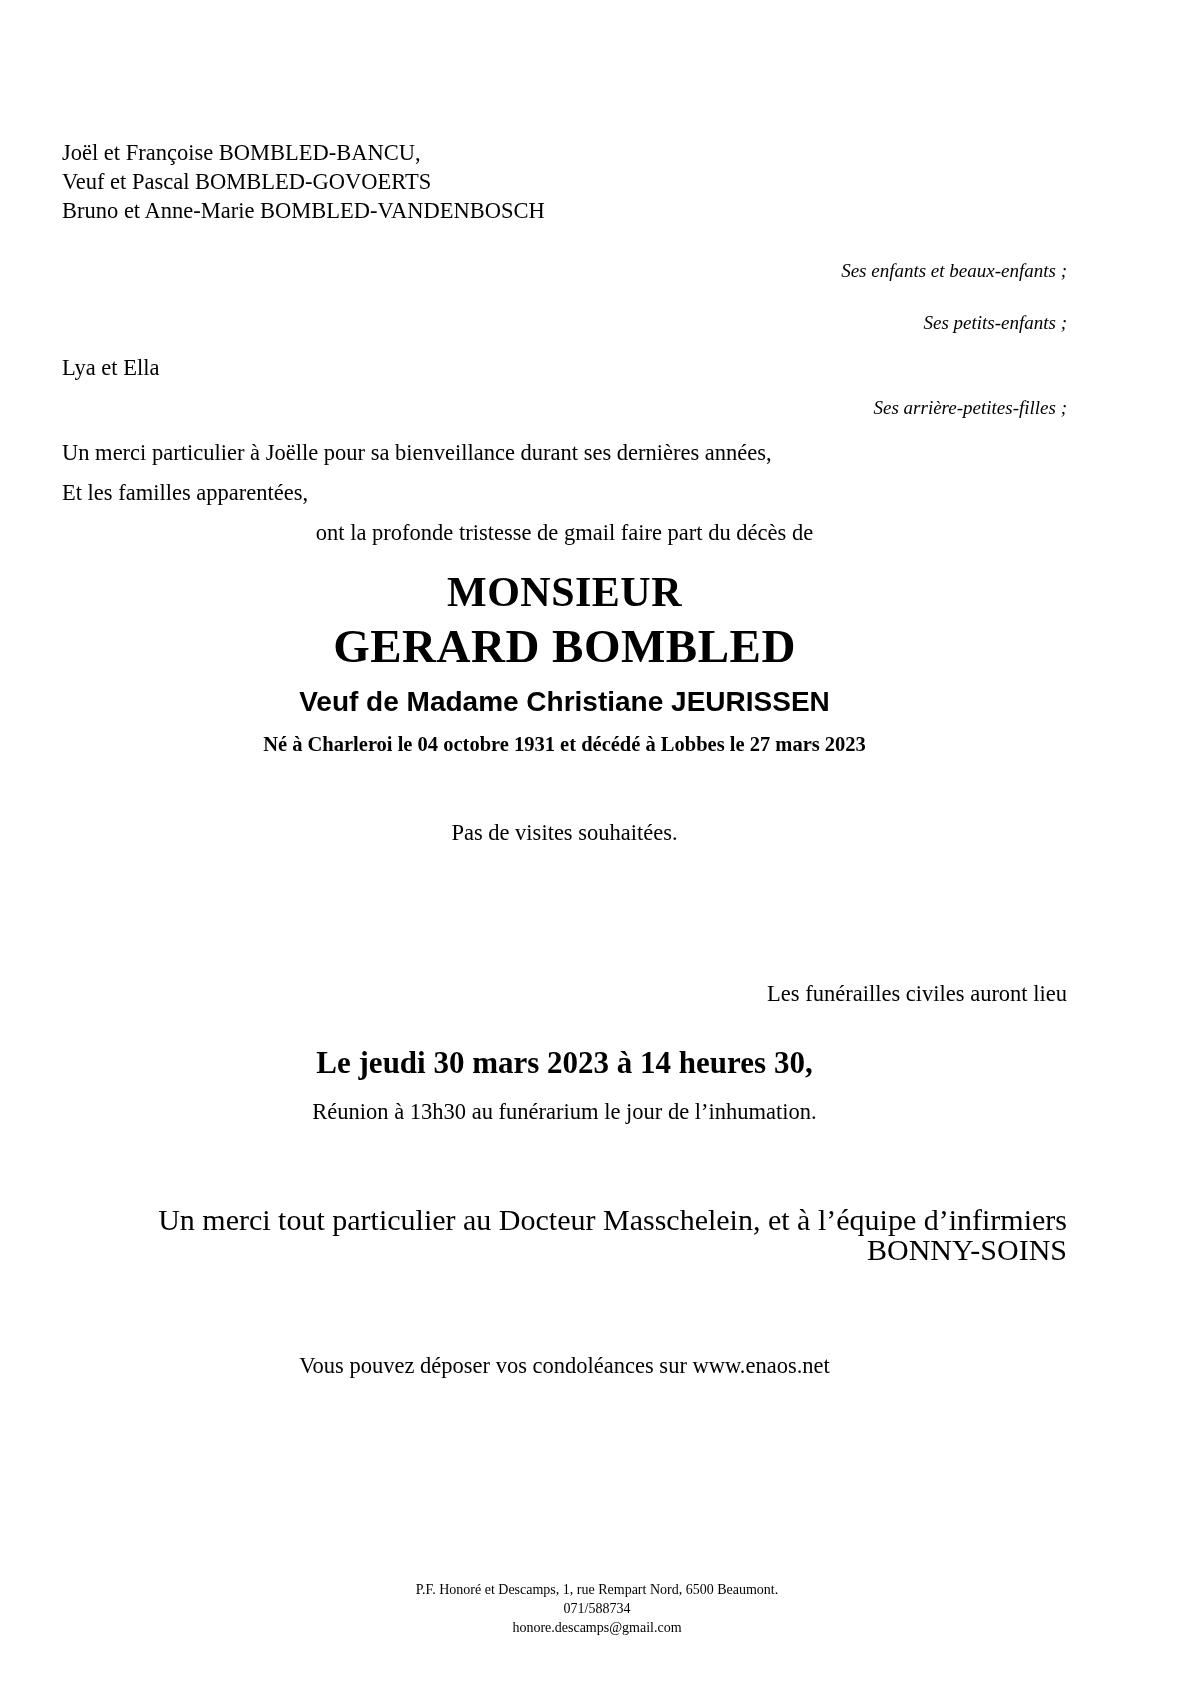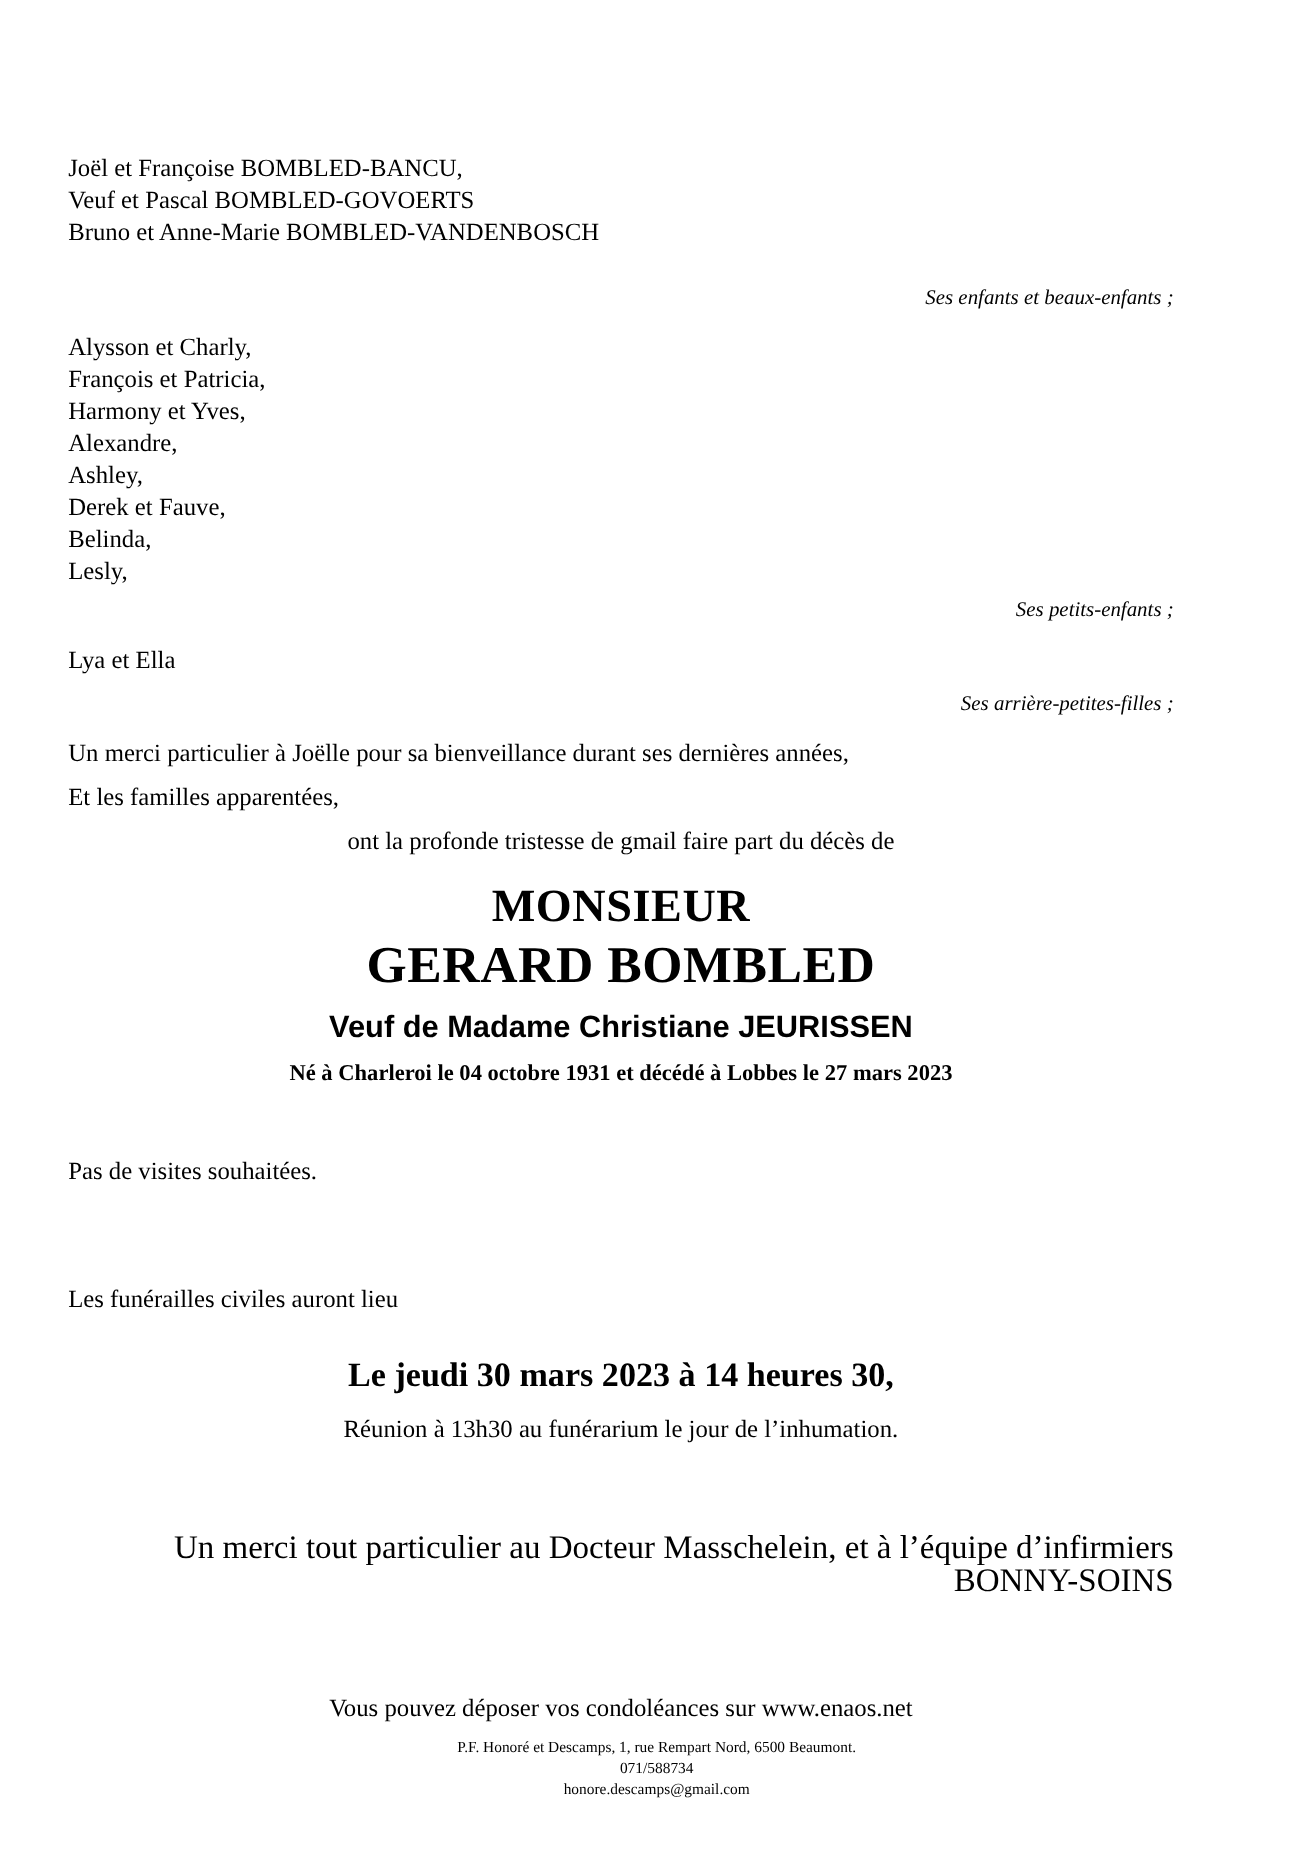--- a/index.html
+++ b/index.html
@@ -80,27 +80,29 @@
     font-family: "Liberation Sans", sans-serif;
     line-height: 36px;
   }
   .birth-death {
     text-align: center;
     font-size: 20.5px;
     font-weight: bold;
     line-height: 28px;
   }
   .visits {
+    text-align: center;
     font-size: 22.5px;
     line-height: 30px;
   }
   .funeral-intro {
-    text-align: left;
-    font-size: 22.5px;
-    line-height: 30px;
+    text-align: right;
+    font-size: 22.5px;
+    line-height: 30px;
+    margin-top: 45px;
   }
   .funeral-date {
     text-align: center;
     font-size: 31px;
     font-weight: bold;
     line-height: 40px;
   }
   .funeral-meeting {
     text-align: center;
     font-size: 22.5px;
@@ -138,30 +140,20 @@
       <div>Veuf et Pascal BOMBLED-GOVOERTS</div>
       <div>Bruno et Anne-Marie BOMBLED-VANDENBOSCH</div>
     </div>
 
     <div class="gap-34"></div>
 
     <div class="role-line">Ses enfants et beaux-enfants ;</div>
 
     <div class="gap-18"></div>
 
-    <div class="family-block">
-      <div>Alysson et Charly,</div>
-      <div>François et Patricia,</div>
-      <div>Harmony et Yves,</div>
-      <div>Alexandre,</div>
-      <div>Ashley,</div>
-      <div>Derek et Fauve,</div>
-      <div>Belinda,</div>
-      <div>Lesly,</div>
-    </div>
 
     <div class="gap-10"></div>
 
     <div class="role-line">Ses petits-enfants ;</div>
 
     <div class="gap-18"></div>
 
     <div class="family-block">
       <div>Lya et Ella</div>
     </div>

